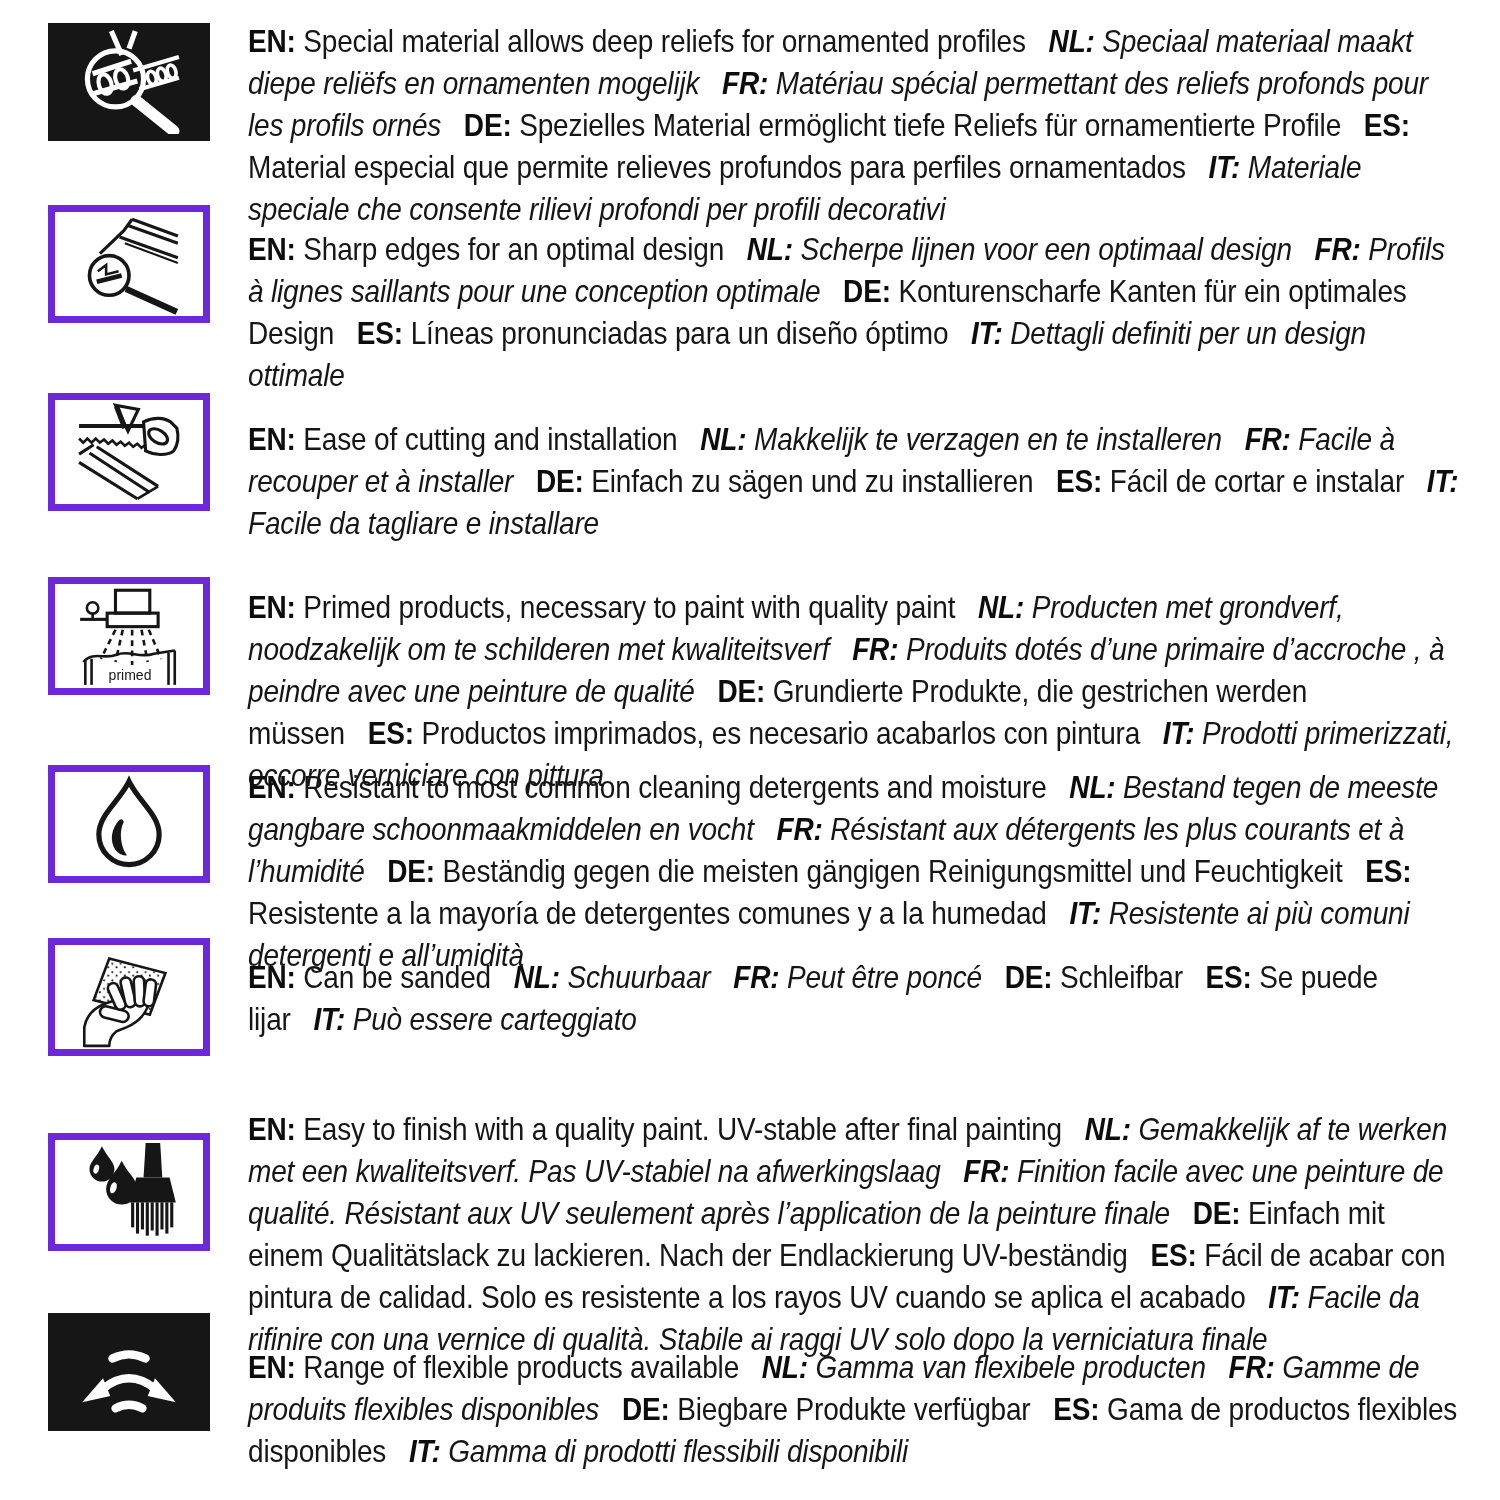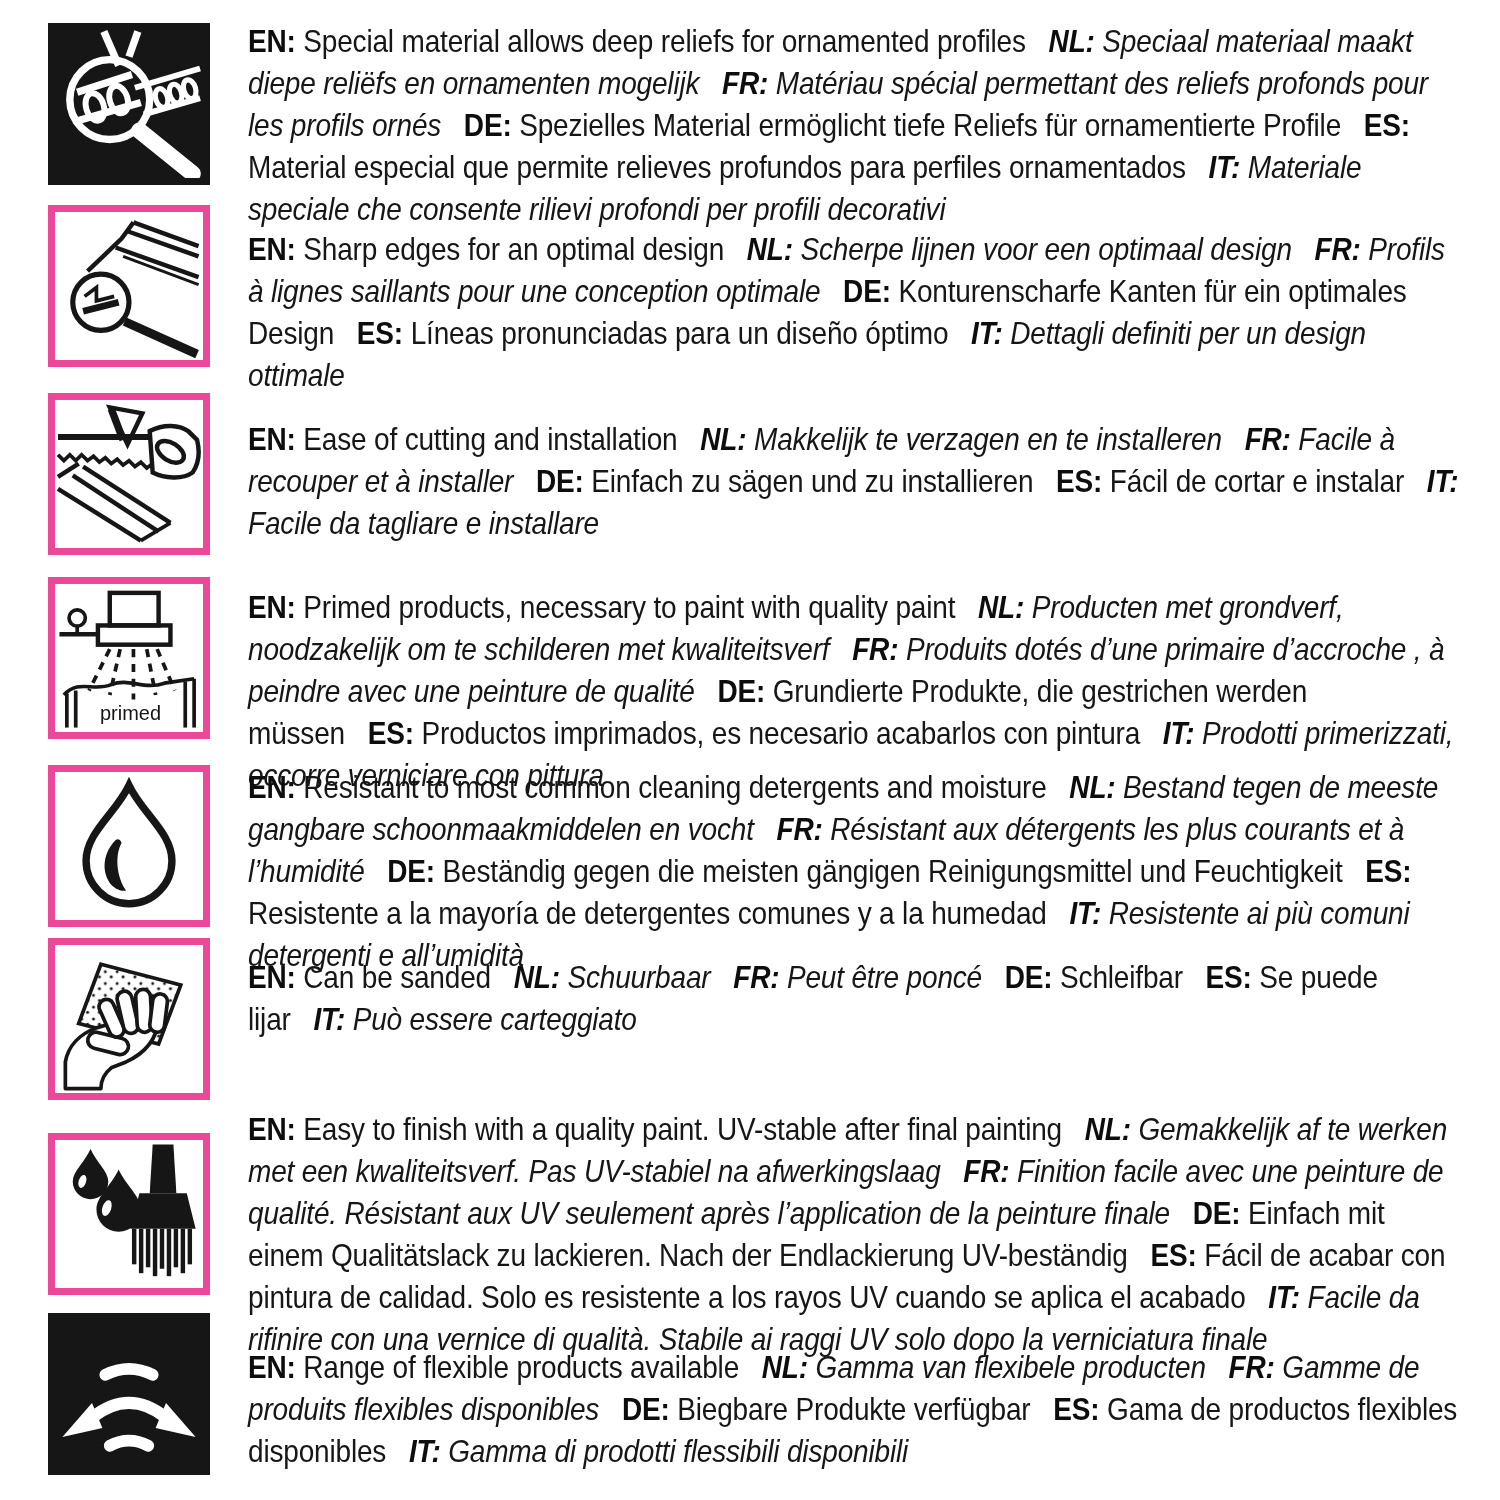--- a/index.html
+++ b/index.html
@@ -2,22 +2,22 @@
 <html><head>
 <meta charset="utf-8">
 <style>
   * { margin:0; padding:0; box-sizing:border-box; }
   html, body { width:1500px; height:1500px; background:#ffffff; overflow:hidden; }
   body { position:relative; font-family:"Liberation Sans", sans-serif; color:#161616; }
 
   .feature-row { position:absolute; left:0; width:1500px; }
 
   .icon-box {
-    position:absolute; left:48px; width:162px; height:162px;
-    border:7px solid #ec4899; background:#ffffff;
+    position:absolute; left:48px; width:162px; height:118px;
+    border:7px solid #6d28d9; background:#ffffff;
   }
   .icon-box.inverted { background:#161616; border-color:#161616; }
   .icon-box svg { width:100%; height:100%; display:block; }
 
   .row-text {
     position:absolute; left:248px; width:1392px;
     transform:scaleX(0.875); transform-origin:left top;
     font-size:32px; line-height:42px; letter-spacing:-0.2px;
     color:#161616;
   }

